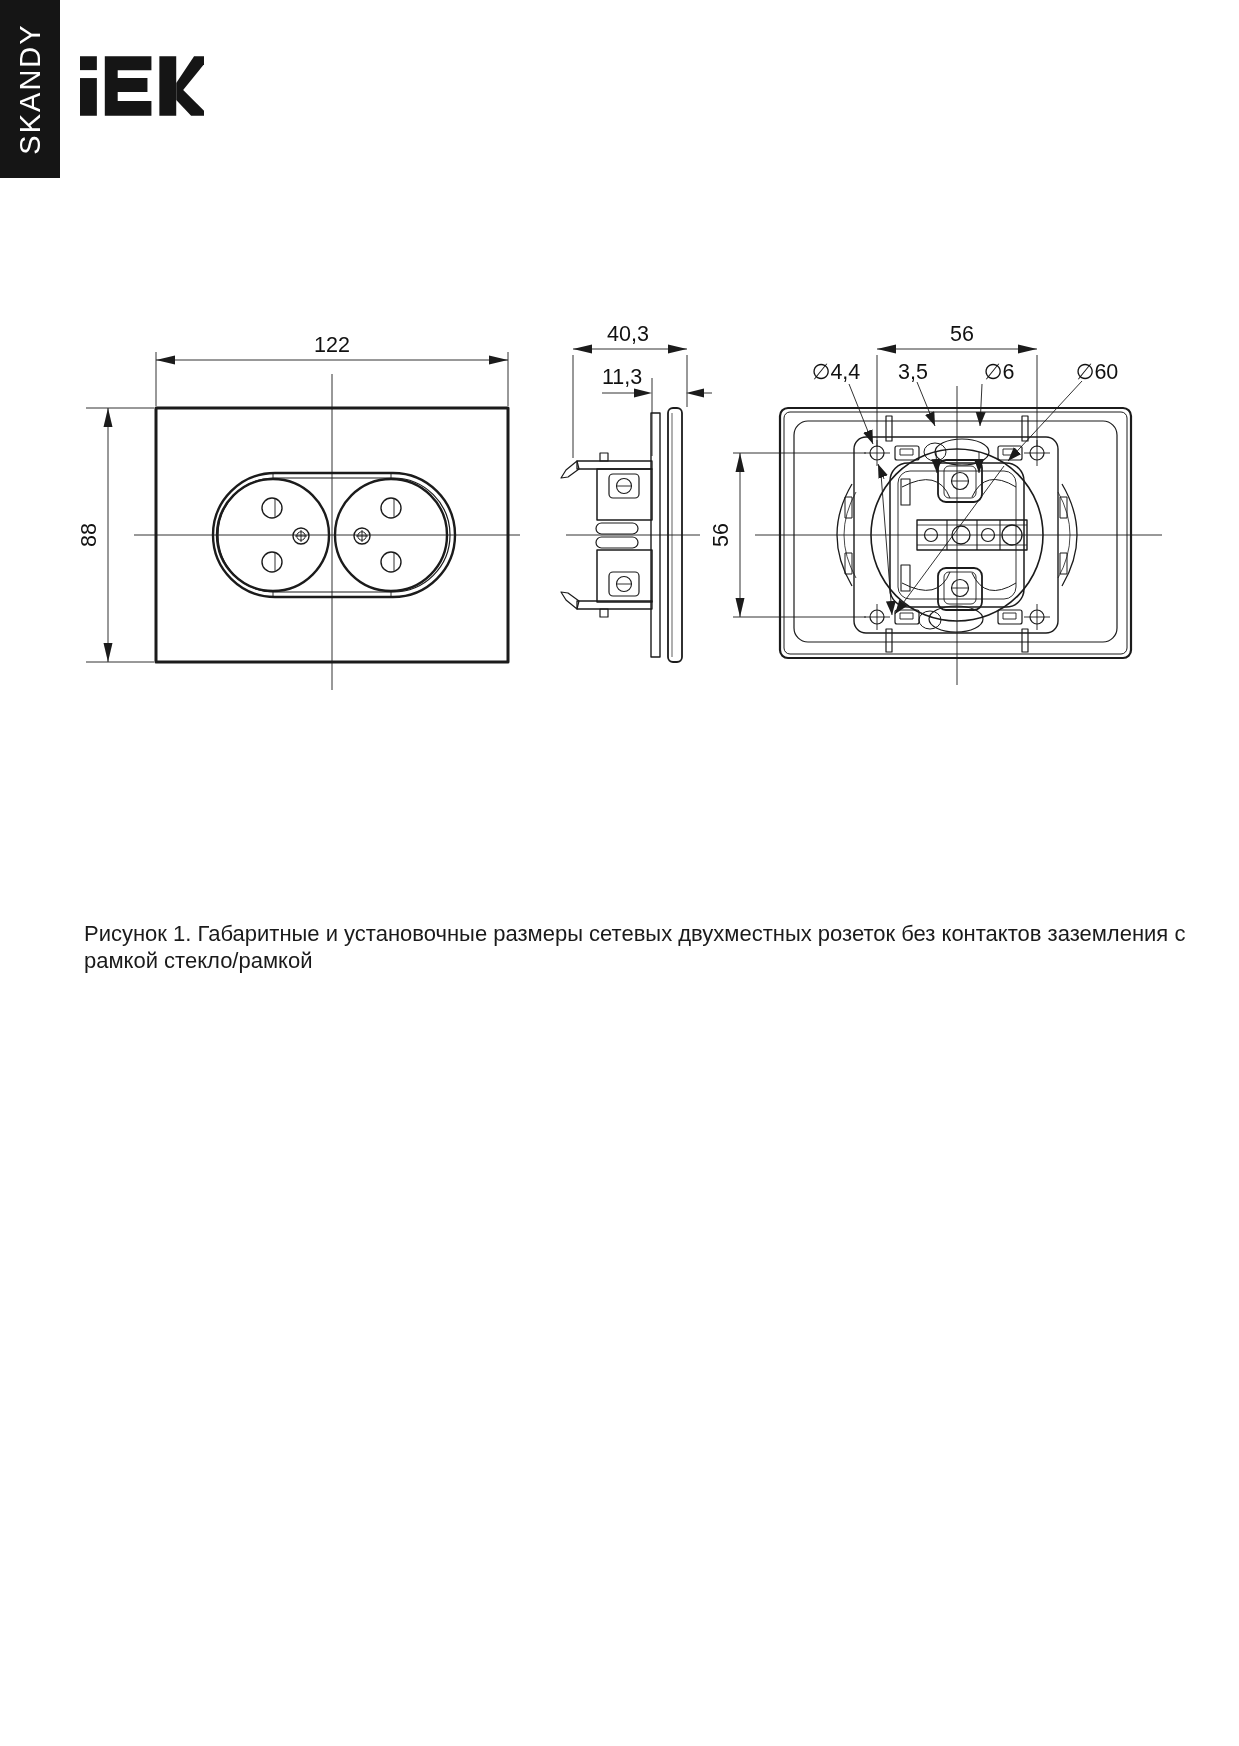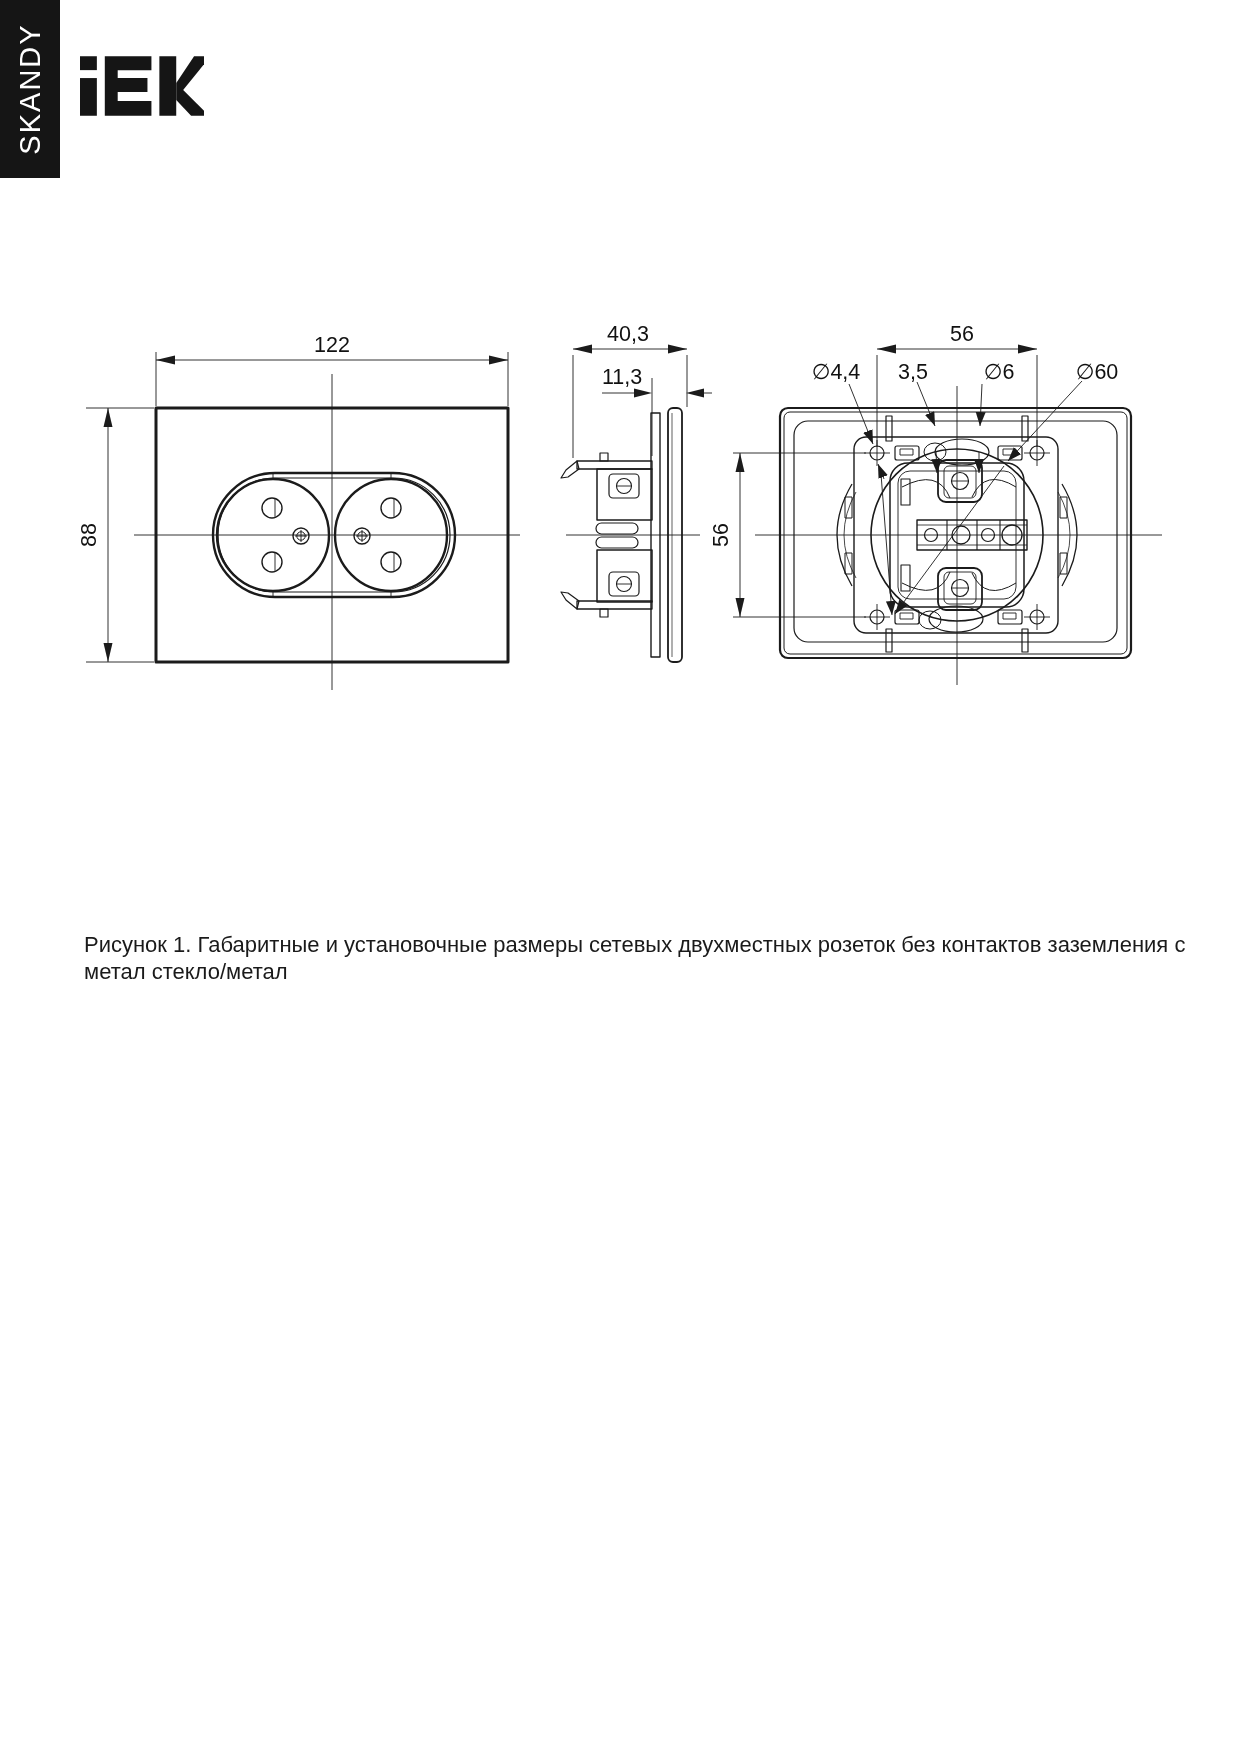--- a/index.html
+++ b/index.html
@@ -11,21 +11,21 @@
   .sidebar-label{
     position:absolute;left:50%;top:50%;
     transform:translate(-50%,-50%) rotate(-90deg);
     color:#ffffff;font-size:29px;letter-spacing:2px;white-space:nowrap;
     font-family:"Liberation Sans", sans-serif;
   }
   .logo{position:absolute;left:80px;top:56px;width:124px;height:60px;}
   .drawing{position:absolute;left:0;top:0;width:1239px;height:780px;}
   .caption{
     position:absolute;left:84px;top:920px;width:1120px;
-    font-size:22px;line-height:27px;color:#1a1a1a;margin-top:11px;
+    font-size:22px;line-height:27px;color:#1a1a1a;
   }
   svg text{
     font-family:"Liberation Sans", sans-serif;
     font-size:21.5px;fill:#111111;
   }
   .ln{stroke:#1b1b1b;fill:none;stroke-linejoin:round;stroke-linecap:butt;}
   .thin{stroke-width:0.9;}
   .arrow{fill:#1b1b1b;stroke:none;}
 </style>
 </head>
@@ -290,14 +290,14 @@
       <line class="ln thin" x1="982" y1="384" x2="980" y2="426" marker-end="url(#arr)"></line>
       <line class="ln thin" x1="979" y1="452" x2="979" y2="473" marker-end="url(#arr)"></line>
       <line class="ln thin" x1="1082" y1="381" x2="1008" y2="461" marker-end="url(#arr)"></line>
       <line class="ln thin" x1="1004" y1="466" x2="895" y2="614" marker-end="url(#arr)"></line>
     </g>
   </g>
 </svg>
 
 <div class="caption">
   <span>Рисунок 1. Габаритные и установочные размеры сетевых двухместных розеток без контактов заземления с</span><br>
-  <span>метал стекло/метал</span>
+  <span>рамкой стекло/рамкой</span>
 </div>
 
 </body></html>

